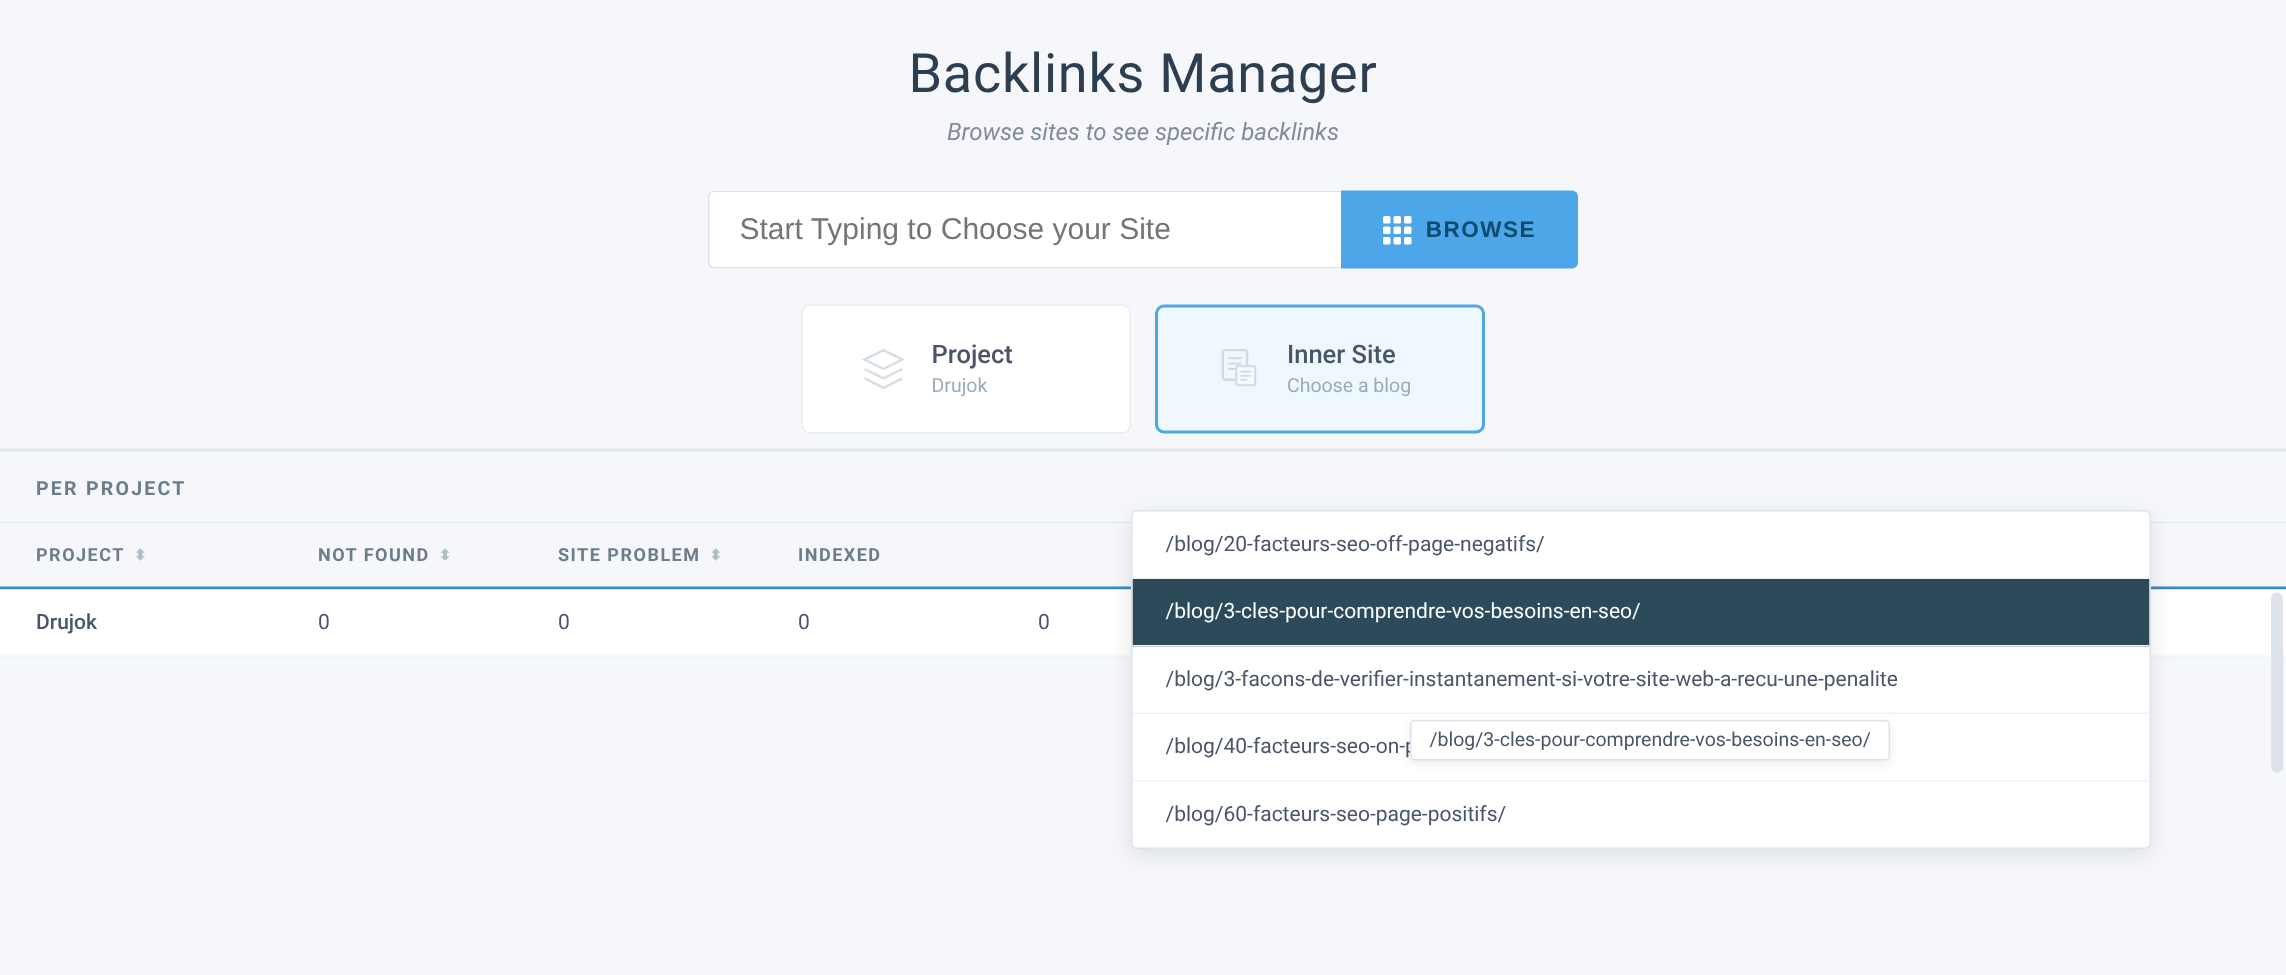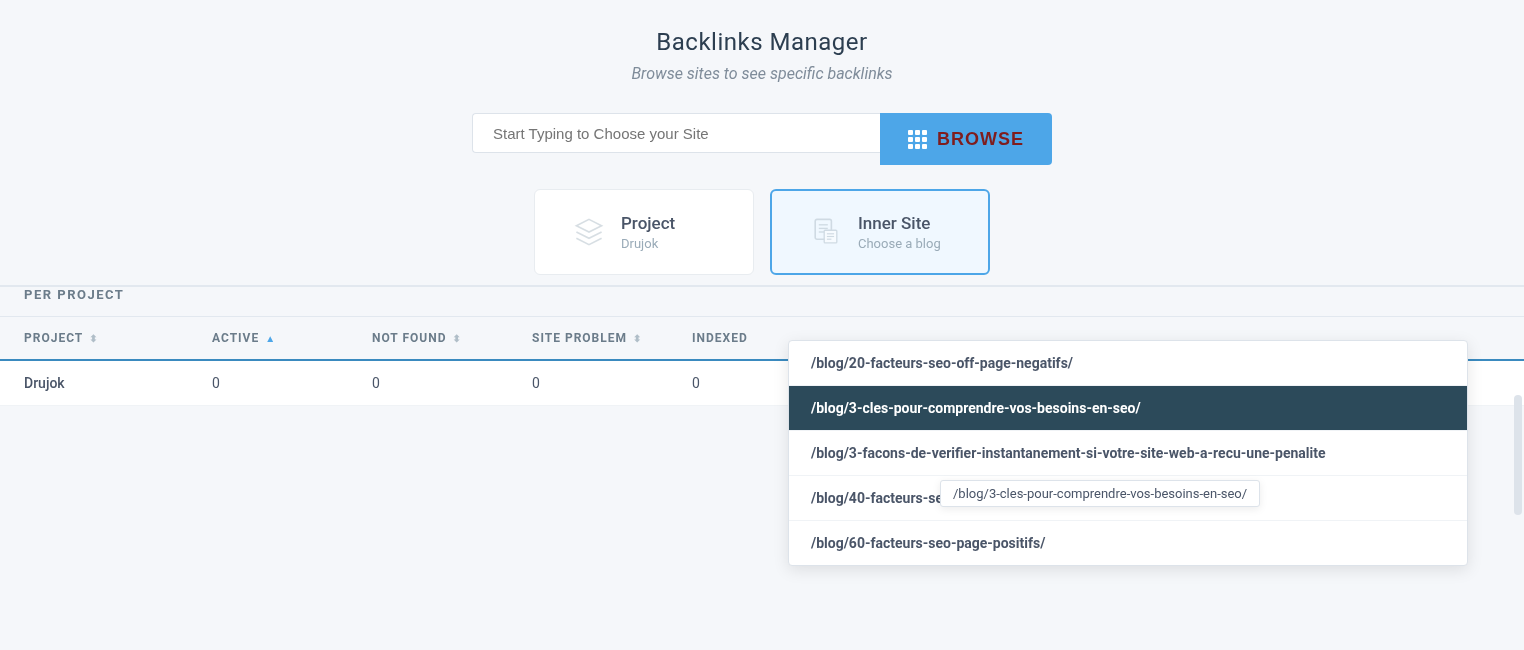--- a/index.html
+++ b/index.html
@@ -17,21 +17,21 @@
       position: relative;
       background: #f5f7fa;
     }
 
     
     .header {
       text-align: center;
       padding: 28px 0 12px;
     }
     .header h1 {
-      font-size: 24px;
+      font-size: 36px;
       font-weight: 400;
       color: #2c3e50;
       letter-spacing: 0.5px;
     }
     .header p {
       font-size: 16px;
       color: #7f8c9a;
       margin-top: 8px;
       font-style: italic;
     }
@@ -41,38 +41,38 @@
       display: flex;
       justify-content: center;
       margin: 18px 0 24px;
     }
     .search-input-wrapper {
       display: flex;
       width: 580px;
     }
     .search-input {
       flex: 1;
-      height: 40px;
+      height: 52px;
       border: 1px solid #dde3ea;
       border-right: none;
       border-radius: 4px 0 0 4px;
       padding: 0 20px;
-      font-size: 15px;
+      font-size: 20px;
       color: #aab4be;
       background: #fff;
       outline: none;
     }
     .browse-btn {
       height: 52px;
       padding: 0 28px;
       background: #4da6e8;
-      color: #7f1d1d;
+      color: #0c4a6e;
       border: none;
       border-radius: 0 4px 4px 0;
-      font-size: 18px;
+      font-size: 15px;
       font-weight: 600;
       letter-spacing: 1px;
       cursor: pointer;
       display: flex;
       align-items: center;
       gap: 10px;
       justify-content: center;
     }
     .grid-icon {
       display: grid;
@@ -119,30 +119,29 @@
     }
     .card-text .card-sub {
       font-size: 13px;
       color: #9aabb8;
       margin-top: 3px;
     }
 
     
     .dropdown-panel {
       position: absolute;
-      left: 788px;
+      left: 754px;
       top: 340px;
       width: 680px;
       background: #fff;
       border: 1px solid #dde3ea;
       border-radius: 4px;
       box-shadow: 0 4px 16px rgba(0,0,0,0.10);
       z-index: 100;
       overflow: hidden;
-      font-weight: bold;
     }
     .dropdown-item {
       padding: 14px 22px;
       font-size: 14px;
       color: #4a5568;
       cursor: pointer;
       border-bottom: 1px solid #f0f3f6;
     }
     .dropdown-item:last-child { border-bottom: none; }
     .dropdown-item.active {
@@ -163,21 +162,21 @@
       color: #4a5568;
       box-shadow: 0 2px 8px rgba(0,0,0,0.08);
       z-index: 200;
       white-space: nowrap;
     }
 
     
     .section-header {
       display: flex;
       align-items: center;
-      padding: 0 0 14px 24px;
+      padding: 18px 0 14px 24px;
       border-top: 2px solid #e2e8ef;
       border-bottom: 1px solid #e2e8ef;
       background: #f5f7fa;
     }
     .per-project-label {
       font-size: 13px;
       font-weight: 700;
       color: #6b7c8a;
       letter-spacing: 1.5px;
     }
@@ -342,24 +341,20 @@
   <div class="section-header">
     <span class="per-project-label">PER PROJECT</span>
   </div>
 
   <div class="table-wrapper">
     <div class="table-header">
       <div class="th project">
         <span>PROJECT</span>
         <span class="sort-neutral">⬍</span>
       </div>
-      <div class="th active">
-        <span>ACTIVE</span>
-        <span class="sort-icon">▲</span>
-      </div>
       <div class="th not-found">
         <span>NOT FOUND</span>
         <span class="sort-neutral">⬍</span>
       </div>
       <div class="th site-problem">
         <span>SITE PROBLEM</span>
         <span class="sort-neutral">⬍</span>
       </div>
       <div class="th rest">
         <span>INDEXED</span>

